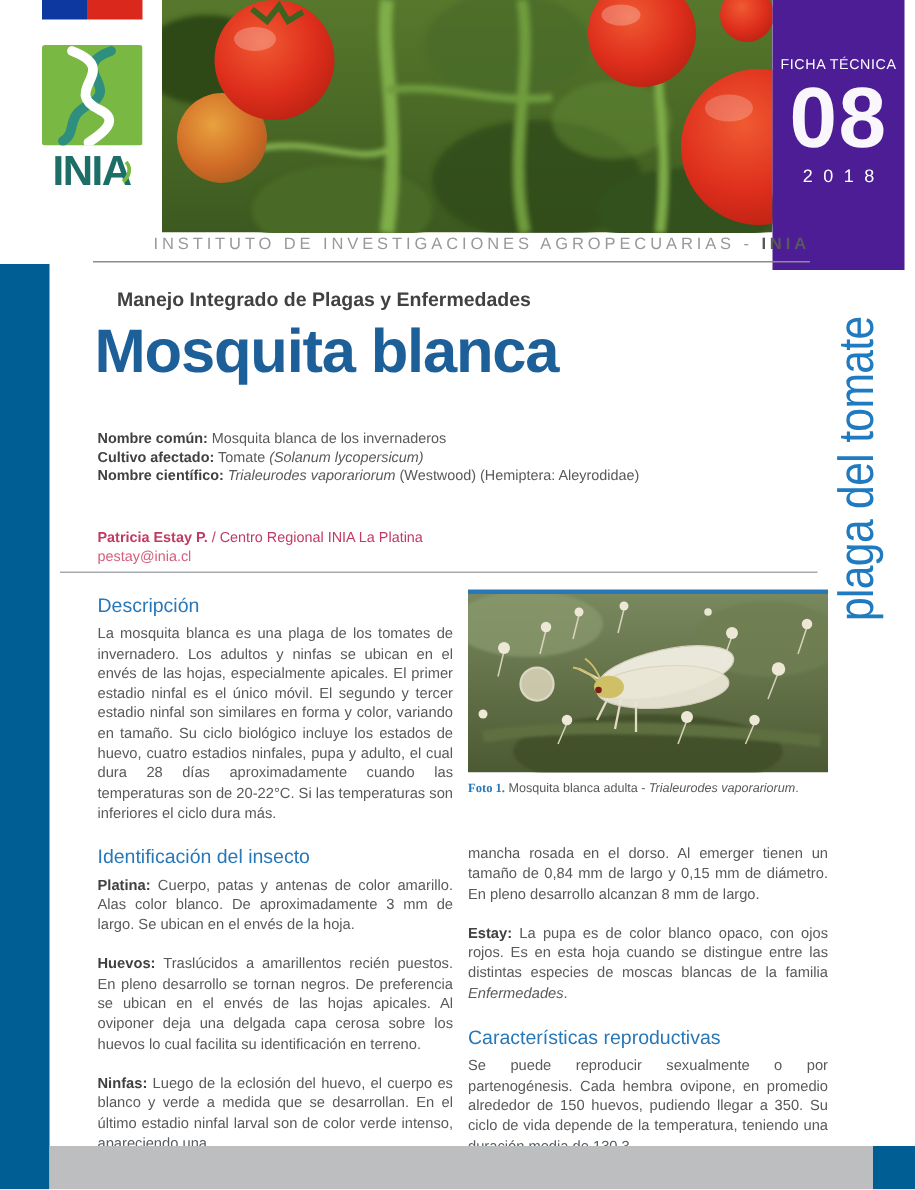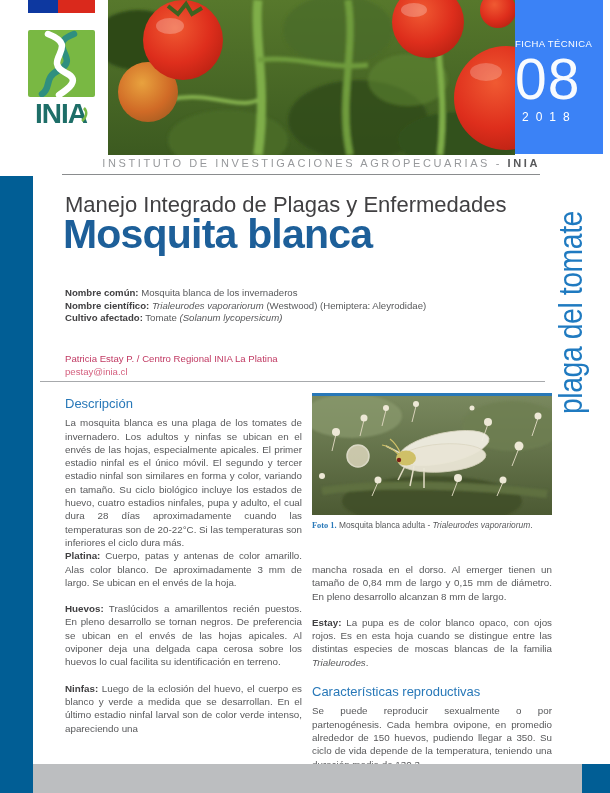--- a/index.html
+++ b/index.html
@@ -9,48 +9,48 @@
     overflow:hidden; margin:0 auto; color:#58595B;
   }
   
   .flag { position:absolute; left:28px; top:0; width:67px; height:13px; display:flex; }
   .flag .b { width:30px; height:13px; background:#0D38A0; }
   .flag .r { width:37px; height:13px; background:#DA291C; }
   .logo-mark { position:absolute; left:28px; top:30px; width:67px; height:67px; }
   .logo-word { position:absolute; left:26px; top:98px; width:71px; height:32px; }
   .hero-photo { position:absolute; left:108px; top:0; width:407px; height:155px; }
   .ficha-box {
-    position:absolute; left:515px; top:0; width:88px; height:154px;
-    background:#3b82f6; color:#fff; padding-top:38px;
+    position:absolute; left:515px; top:0; width:88px; height:180px;
+    background:#4c1d95; color:#fff; text-align:center; padding-top:38px;
   }
   .ficha-label { font-size:9.5px; letter-spacing:.4px; font-weight:400; }
-  .ficha-number { font-size:57px; line-height:60px; font-weight:400; letter-spacing:1px; opacity:.97; }
+  .ficha-number { font-size:57px; line-height:60px; font-weight:700; letter-spacing:1px; opacity:.97; }
   .ficha-year { font-size:12px; letter-spacing:7px; margin-left:7px; margin-top:1px; }
   .institute-banner {
     position:absolute; left:62px; top:157px; width:478px; text-align:right;
     font-size:11px; letter-spacing:2.6px; color:#97999C; white-space:nowrap;
   }
   .institute-banner .strong { font-weight:bold; color:#58595B; }
   .rule-top { position:absolute; left:62px; top:174px; width:478px; height:0; border-top:1px solid #8A8C8E; }
   
   .left-bar { position:absolute; left:0; top:176px; width:33px; height:617px; background:#015E95; }
   .vertical-label {
     position:absolute; left:552px; top:414px; transform-origin:0 0;
     transform:rotate(-90deg) scaleX(0.86); white-space:nowrap;
     font-size:33px; color:#1F7AC0; letter-spacing:-0.5px;
   }
   
-  .kicker { position:absolute; left:65px; top:192px; font-size:22px; color:#414042; }
+  .kicker { position:absolute; left:78px; top:192px; font-size:13px; color:#414042;font-weight:bold; }
   .page-title { position:absolute; left:63px; top:211px; font-size:41px; font-weight:bold; color:#1D5F99; letter-spacing:-0.8px; }
   
   .meta { position:absolute; left:65px; top:287px; font-size:9.6px; line-height:12.5px; color:#58595B; width:480px; }
   .meta .lbl { font-weight:bold; color:#414042; }
   .it { font-style:italic; }
   .author { position:absolute; left:65px; top:352px; font-size:9.6px; line-height:13px; }
-  .author .name { font-weight:normal; color:#C13A63; }
+  .author .name { font-weight:bold; color:#C13A63; }
   .author .aff { color:#C13A63; }
   .author a { color:#D4607F; text-decoration:none; }
   .rule-mid { position:absolute; left:40px; top:381px; width:505px; height:0; border-top:1px solid #A7A9AC; }
   
   .col { position:absolute; font-size:9.8px; line-height:13.3px; color:#58595B; }
   .col p { text-align:justify; hyphens:auto; }
   .col-left  { left:65px; top:397px; width:237px; }
   .col-right { left:312px; top:393px; width:240px; }
   h3.sec { font-size:13px; font-weight:400; color:#2878B8; margin-bottom:6px; }
   .gap { margin-top:13px; }
@@ -149,43 +149,44 @@
 
   <div class="kicker">Manejo Integrado de Plagas y Enfermedades</div>
   <div class="page-title">Mosquita blanca</div>
 
   <div class="meta">
     <div>
       <span class="lbl">Nombre común:</span>
       <span>Mosquita blanca de los invernaderos</span>
     </div>
     <div>
+      <span class="lbl">Cultivo afectado:</span>
+      <span>Tomate</span>
+      <span class="it">(Solanum lycopersicum)</span>
+    </div>
+    <div>
       <span class="lbl">Nombre científico:</span>
       <span class="it">Trialeurodes vaporariorum</span>
       <span>(Westwood) (Hemiptera: Aleyrodidae)</span>
     </div>
-    <div>
-      <span class="lbl">Cultivo afectado:</span>
-      <span>Tomate</span>
-      <span class="it">(Solanum lycopersicum)</span>
-    </div>
   </div>
 
   <div class="author">
     <div>
       <span class="name">Patricia Estay P.</span>
       <span class="aff">/ Centro Regional INIA La Platina</span>
     </div>
     <a href="#">pestay@inia.cl</a>
   </div>
   <div class="rule-mid"></div>
 
   <div class="col col-left">
     <h3 class="sec">Descripción</h3>
     <p>La mosquita blanca es una plaga de los tomates de invernadero. Los adultos y ninfas se ubican en el envés de las hojas, especialmente apicales. El primer estadio ninfal es el único móvil. El segundo y tercer estadio ninfal son similares en forma y color, variando en tamaño. Su ciclo biológico incluye los estados de huevo, cuatro estadios ninfales, pupa y adulto, el cual dura 28 días aproximadamente cuando las temperaturas son de 20-22°C. Si las temperaturas son inferiores el ciclo dura más.</p>
+    <h3 class="sec gap" style="margin-top:15px">Identificación del insecto</h3>
     <p>
       <span class="lead">Platina:</span>
       <span>Cuerpo, patas y antenas de color amarillo. Alas color blanco. De aproximadamente 3 mm de largo. Se ubican en el envés de la hoja.</span>
     </p>
     <p class="gap">
       <span class="lead">Huevos:</span>
       <span>Traslúcidos a amarillentos recién puestos. En pleno desarrollo se tornan negros. De preferencia se ubican en el envés de las hojas apicales. Al oviponer deja una delgada capa cerosa sobre los huevos lo cual facilita su identificación en terreno.</span>
     </p>
     <p class="gap">
       <span class="lead">Ninfas:</span>
@@ -256,21 +257,21 @@
       <figcaption class="caption">
         <span class="cap-bold">Foto 1.</span>
         <span>Mosquita blanca adulta -</span>
         <span class="it">Trialeurodes vaporariorum</span><span>.</span>
       </figcaption>
     </figure>
     <p style="margin-top:32px">mancha rosada en el dorso. Al emerger tienen un tamaño de 0,84 mm de largo y 0,15 mm de diámetro. En pleno desarrollo alcanzan 8 mm de largo.</p>
     <p class="gap">
       <span class="lead">Estay:</span>
       <span>La pupa es de color blanco opaco, con ojos rojos. Es en esta hoja cuando se distingue entre las distintas especies de moscas blancas de la familia</span>
-      <span class="it">Trialeurodes</span><span>.</span>
+      <span class="it">Enfermedades</span><span>.</span>
     </p>
     <h3 class="sec" style="margin-top:16px">Características reproductivas</h3>
     <p>Se puede reproducir sexualmente o por partenogénesis. Cada hembra ovipone, en promedio alrededor de 150 huevos, pudiendo llegar a 350. Su ciclo de vida depende de la temperatura, teniendo una duración media de 130,3</p>
   </div>
 
   <div class="footer-bar"></div>
   <div class="footer-accent"></div>
 
 </div>
 

